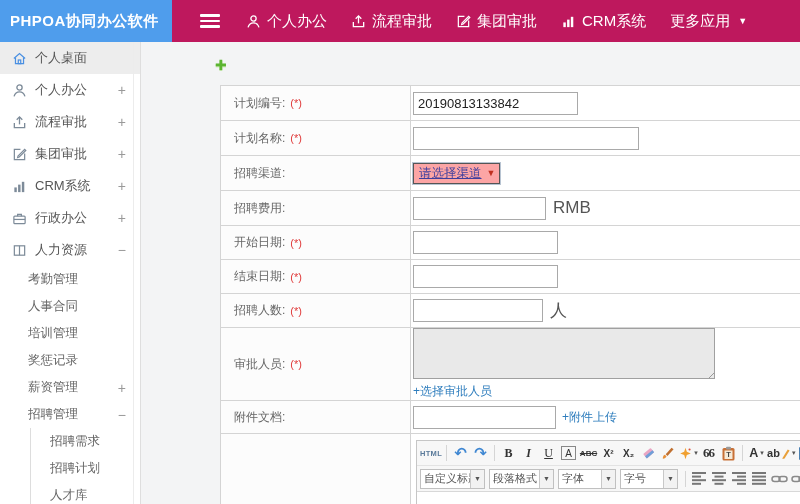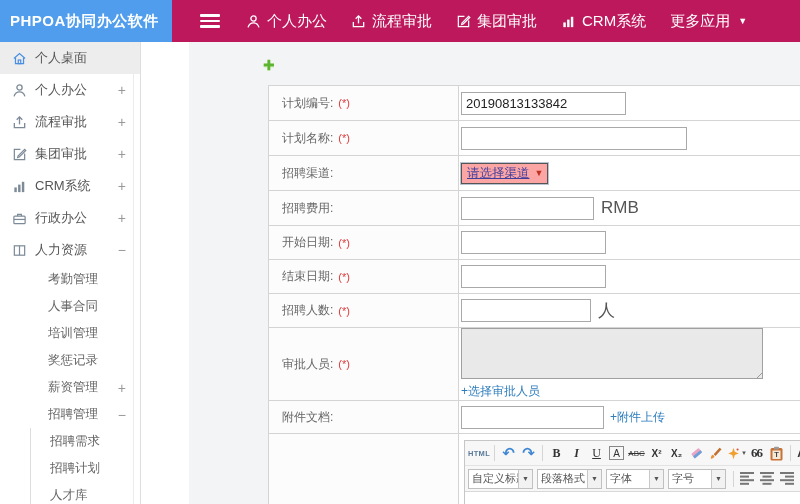--- a/index.html
+++ b/index.html
@@ -11,31 +11,31 @@
   .logo { width:172px; height:42px; background:#4f9dec; display:flex; align-items:center;
     padding-left:10px; font-size:15px; font-weight:bold; letter-spacing:0.5px; }
   .hamburger { width:20px; margin-left:28px; cursor:pointer; }
   .hamburger span { display:block; height:2.5px; background:#fff; margin:3px 0; border-radius:1px; }
   .topnav { display:flex; align-items:center; margin-left:26px; gap:24px; }
   .topnav .tn-item { display:flex; align-items:center; gap:6px; font-size:15px; cursor:pointer; }
   .tn-item svg { display:block; }
   .tn-caret { font-size:9px; margin-left:2px; }
 
   
-  .layout { display:flex; height:462px;gap:48px; }
+  .layout { display:flex; height:462px; }
   .sidebar { width:141px; background:#fff; border-right:1px solid #dedede; position:relative; flex:none; }
   .sidebar::before { content:""; position:absolute; top:0; right:6px; width:1px; height:100%; background:#ececec; }
   .sb-item { height:32px; display:flex; align-items:center; padding:0 14px 0 12px;
     font-size:13px; color:#555; cursor:pointer; }
   .sb-item.active { background:#ededed; }
   .sb-item .sb-ic { width:15px; height:15px; margin-right:8px; color:#7d8b99; flex:none; }
   .sb-item.active .sb-ic { color:#4a90e2; }
   .sb-label { flex:1; white-space:nowrap; }
   .sb-exp { color:#999; font-size:14px; font-weight:400; }
-  .sb-sub .sb-item { height:27px; padding-left:48px; font-size:12.5px; color:#666; }
+  .sb-sub .sb-item { height:27px; padding-left:28px; font-size:12.5px; color:#666; }
   .sb-subsub { margin-left:30px; border-left:1px solid #ddd; }
   .sb-subsub .sb-item { height:27px; padding-left:19px; font-size:12.5px; color:#666; }
 
   .content { flex:1; background:#f3f4f5; min-width:0; }
 
   
   .page-title { display:flex; align-items:center; gap:7px; padding:15px 0 0 74px; }
   .plus-ic { color:#5cb531; font-size:14px; font-weight:bold; text-shadow:0 1px 0 #bfe3a6; }
   .pt-text { font-size:14.5px; font-weight:bold; color:#33516e; }
 
@@ -71,21 +71,21 @@
   .tb-row2 { border-bottom:1px solid #d8d8d8; height:26px; }
   .tbtn { min-width:19px; height:20px; display:inline-flex; align-items:center; justify-content:center;
     font-size:12px; color:#333; cursor:pointer; border-radius:2px; flex:none; }
   .tb-sep { width:1px; height:16px; background:#d5d5d5; margin:0 3px; flex:none; }
   .t-html { font-size:7.5px; font-weight:bold; color:#5a7a9a; letter-spacing:0.3px; }
   .t-undo,.t-redo { color:#3f87d2; font-size:15px; font-weight:bold; }
   .t-b { font-family:"Liberation Serif",serif; font-weight:bold; }
   .t-i { font-family:"Liberation Serif",serif; font-style:italic; font-weight:bold; }
   .t-u { font-family:"Liberation Serif",serif; text-decoration:underline; }
   .t-abox { border:1px solid #888; font-size:10px; width:15px; height:14px; line-height:13px; text-align:center; }
-  .t-strike { font-size:8px; text-decoration:line-through; font-weight:normal; }
+  .t-strike { font-size:8px; text-decoration:line-through; font-weight:bold; }
   .t-sup,.t-sub { font-size:10px; font-weight:bold; }
   .t-quote { font-family:"Liberation Serif",serif; font-weight:bold; font-size:13px; letter-spacing:-1px; }
   .t-color { font-weight:bold; font-size:12.5px; }
   .t-car { font-size:7px; color:#555; margin-left:2px; }
   .t-ab { font-size:11px; font-weight:bold; color:#333; }
 
   .tb-select { display:inline-flex; align-items:stretch; border:1px solid #c0c0c0; background:#fff;
     height:20px; margin-right:3px; flex:none; cursor:pointer; }
   .tb-select .ts-txt { font-size:11px; color:#555; padding:0 3px; display:flex; align-items:center; width:49px; overflow:hidden; }
   .ts-w58 .ts-txt { width:42px; }

